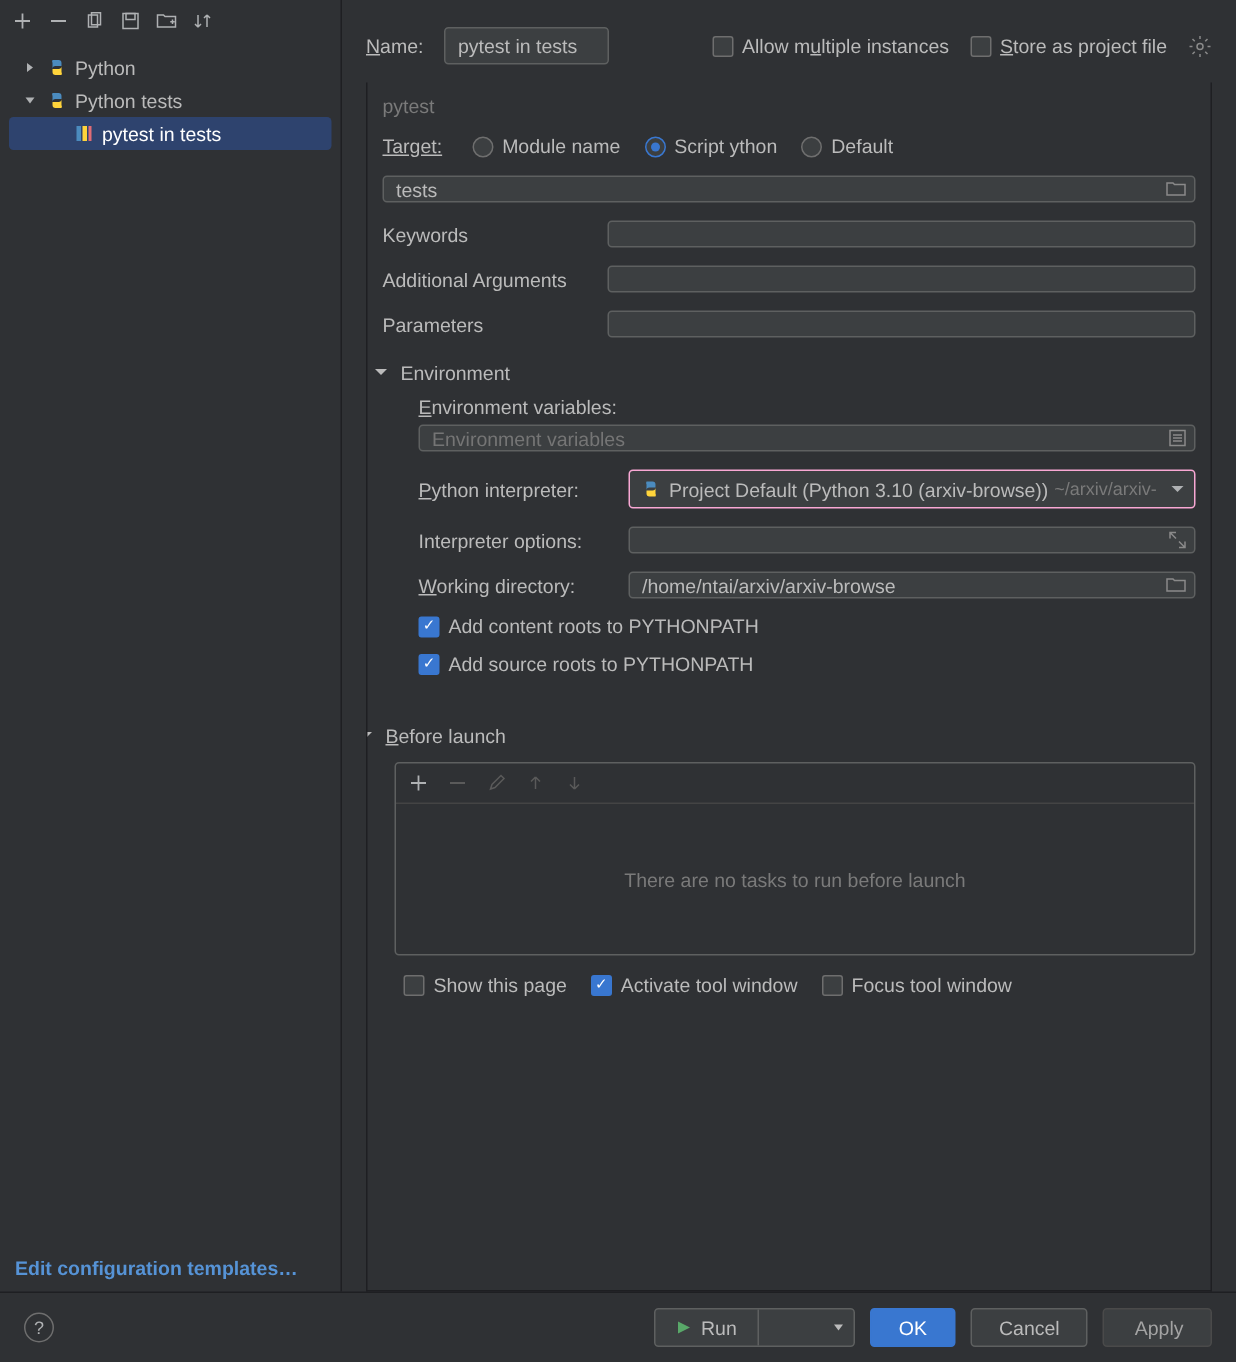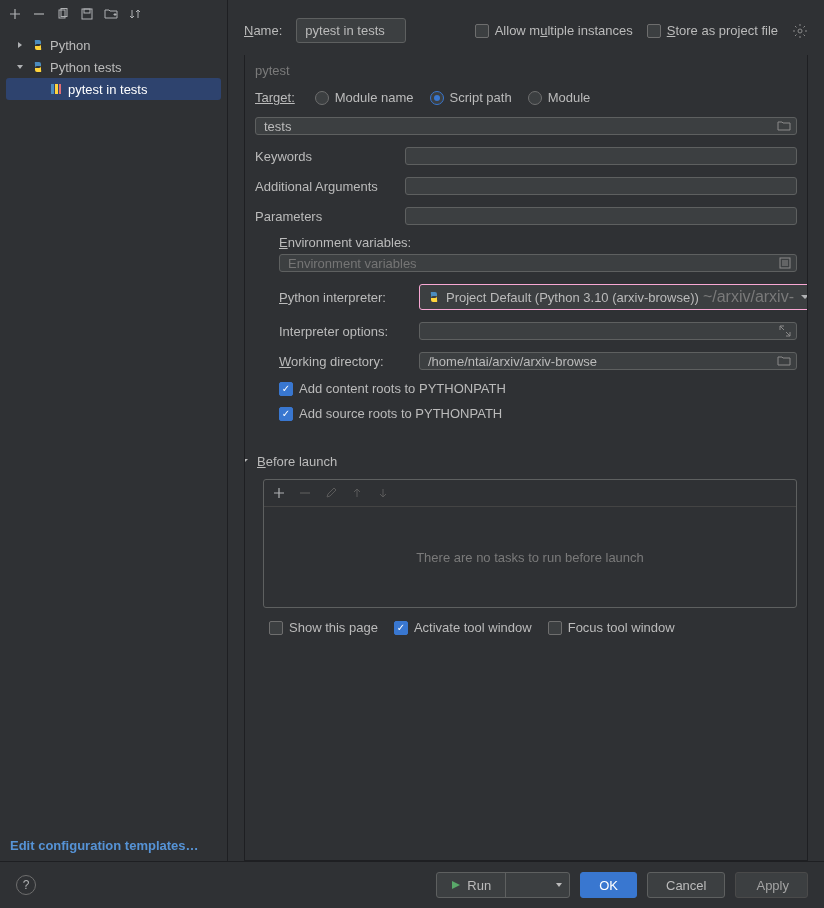--- a/index.html
+++ b/index.html
@@ -46,21 +46,21 @@
   .input-with-icon .end-icon { position: absolute; right: 6px; top: 50%; transform: translateY(-50%); color: #8a8a8a; }
   .collapsible { display: flex; align-items: center; gap: 6px; padding: 10px 10px 4px 4px; color: #bbbbbb; cursor: pointer; }
   .collapsible .chev { width: 12px; height: 12px; }
   .indent { padding-left: 24px; }
   .env-lbl { padding: 4px 10px; }
   .interp-row { display: flex; align-items: center; gap: 10px; padding: 6px 10px; }
   .interp-lbl { min-width: 130px; color: #bbbbbb; }
   .select-box { background: #3c3f41; border: 1px solid #f9a8d4; border-radius: 3px; flex: 1; height: 26px; display: flex; align-items: center; padding: 0 22px 0 6px; position: relative; cursor: pointer; }
   .select-box .sel-py { margin-right: 4px; }
   .select-box .sel-text { color: #bbbbbb; overflow: hidden; text-overflow: ellipsis; white-space: nowrap; }
-  .select-box .sel-suffix { color: #7a7a7a; margin-left: 4px; font-size: 16px; overflow: hidden; text-overflow: ellipsis; white-space: nowrap; }
+  .select-box .sel-suffix { color: #7a7a7a; margin-left: 4px; font-size: 12px; overflow: hidden; text-overflow: ellipsis; white-space: nowrap; }
   .select-box .chev-down { position: absolute; right: 6px; top: 50%; transform: translateY(-50%); color: #afb1b3; }
   .chk-line { display: flex; align-items: center; gap: 8px; padding: 5px 10px; }
   .before-box { border: 1px solid #5e6060; border-radius: 3px; margin: 6px 10px 0 18px; }
   .before-toolbar { display: flex; gap: 8px; padding: 4px 6px; border-bottom: 1px solid #444; }
   .before-body { height: 100px; display: flex; align-items: center; justify-content: center; color: #7a7a7a; }
   .footer-checks { display: flex; gap: 16px; padding: 12px 10px 4px 24px; }
   .bottom-bar { border-top: 1px solid #1e1f22; padding: 10px 16px; display: flex; align-items: center; gap: 10px; }
   .btn { background: #3c3f41; border: 1px solid #5e6060; color: #bbbbbb; padding: 4px 18px; border-radius: 3px; cursor: pointer; height: 26px; display: inline-flex; align-items: center; justify-content: center; }
   .btn.primary { background: #3977d0; border-color: #3977d0; color: #fff; }
   .btn.disabled { color: #a3a3a3; border-color: #4a4a4a; cursor: default; padding-left: 20px; }
@@ -182,25 +182,25 @@
 
       <div class="form-row">
         <span class="lbl-narrow">Target:</span>
         <div class="radio-group" style="margin-left:10px;">
           <label class="radio-label">
               <span class="radio"></span>
               <span>Module name</span>
             </label>
           <label class="radio-label">
               <span class="radio sel"></span>
-              <span>Script path</span>
+              <span>Script ython</span>
             </label>
           <label class="radio-label">
               <span class="radio"></span>
-              <span>Module</span>
+              <span>Default</span>
             </label>
         </div>
       </div>
 
       <div class="form-row">
         <div class="input-with-icon" style="width:100%;">
           <input class="text-input full" value="tests" style="">
           <span class="end-icon">
               <svg width="14" height="12" viewBox="0 0 14 12">
                 <path d="M1 2h4l1 1h7v7H1z" stroke="currentColor" fill="none"></path>
@@ -215,20 +215,28 @@
       </div>
       <div class="form-row">
         <span class="lbl" style="min-width:140px;">Additional Arguments</span>
         <input class="text-input" style="">
       </div>
       <div class="form-row">
         <span class="lbl" style="min-width:140px;">Parameters</span>
         <input class="text-input" style="">
       </div>
 
+      <div class="collapsible">
+        <span class="chev">
+            <svg width="10" height="10" viewBox="0 0 10 10">
+              <path d="M1 3l4 4 4-4z" fill="currentColor"></path>
+            </svg>
+          </span>
+        <span>Environment</span>
+      </div>
 
       <div class="indent">
         <div class="env-lbl"><span class="underline-char">E</span>nvironment variables:</div>
         <div class="form-row" style="padding-top:0;">
           <div class="input-with-icon" style="width:100%;">
             <input class="text-input full" style="color: rgb(122, 122, 122);" placeholder="Environment variables">
             <span class="end-icon">
                 <svg width="12" height="12" viewBox="0 0 12 12">
                   <rect x="1" y="1" width="10" height="10" stroke="currentColor" fill="none"></rect>
                   <path d="M3 4h6M3 6h6M3 8h6" stroke="currentColor"></path>

